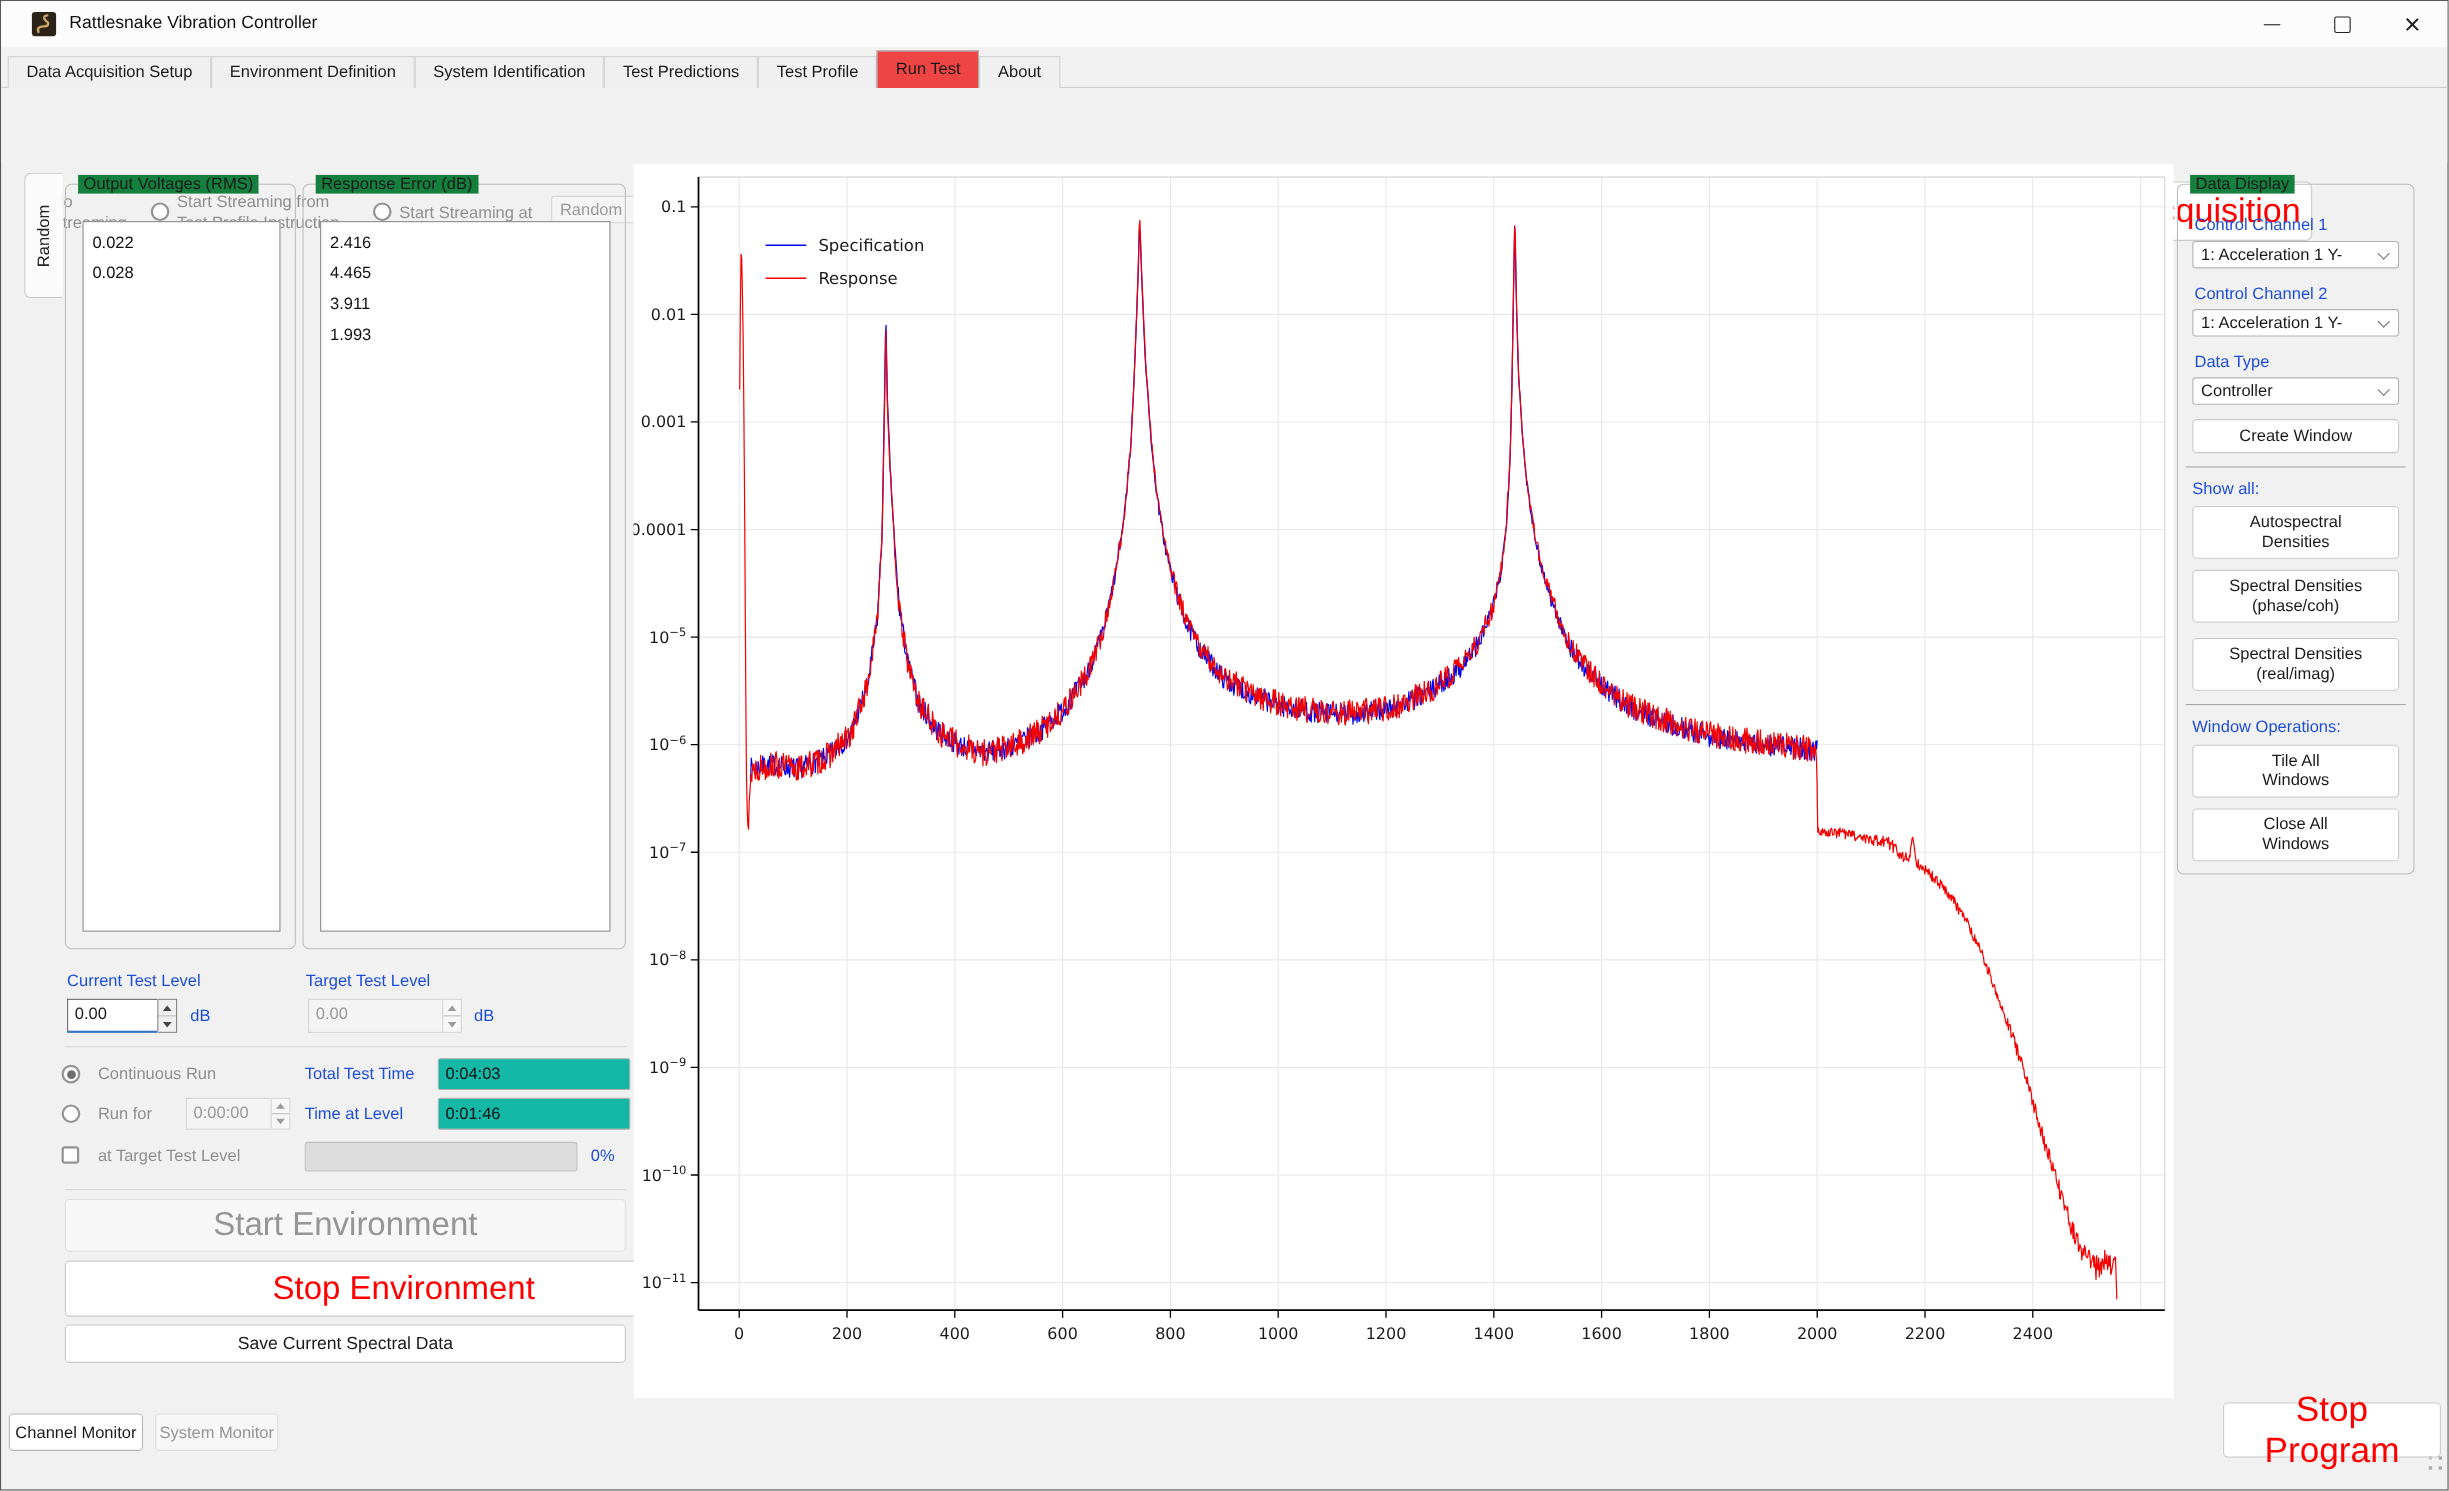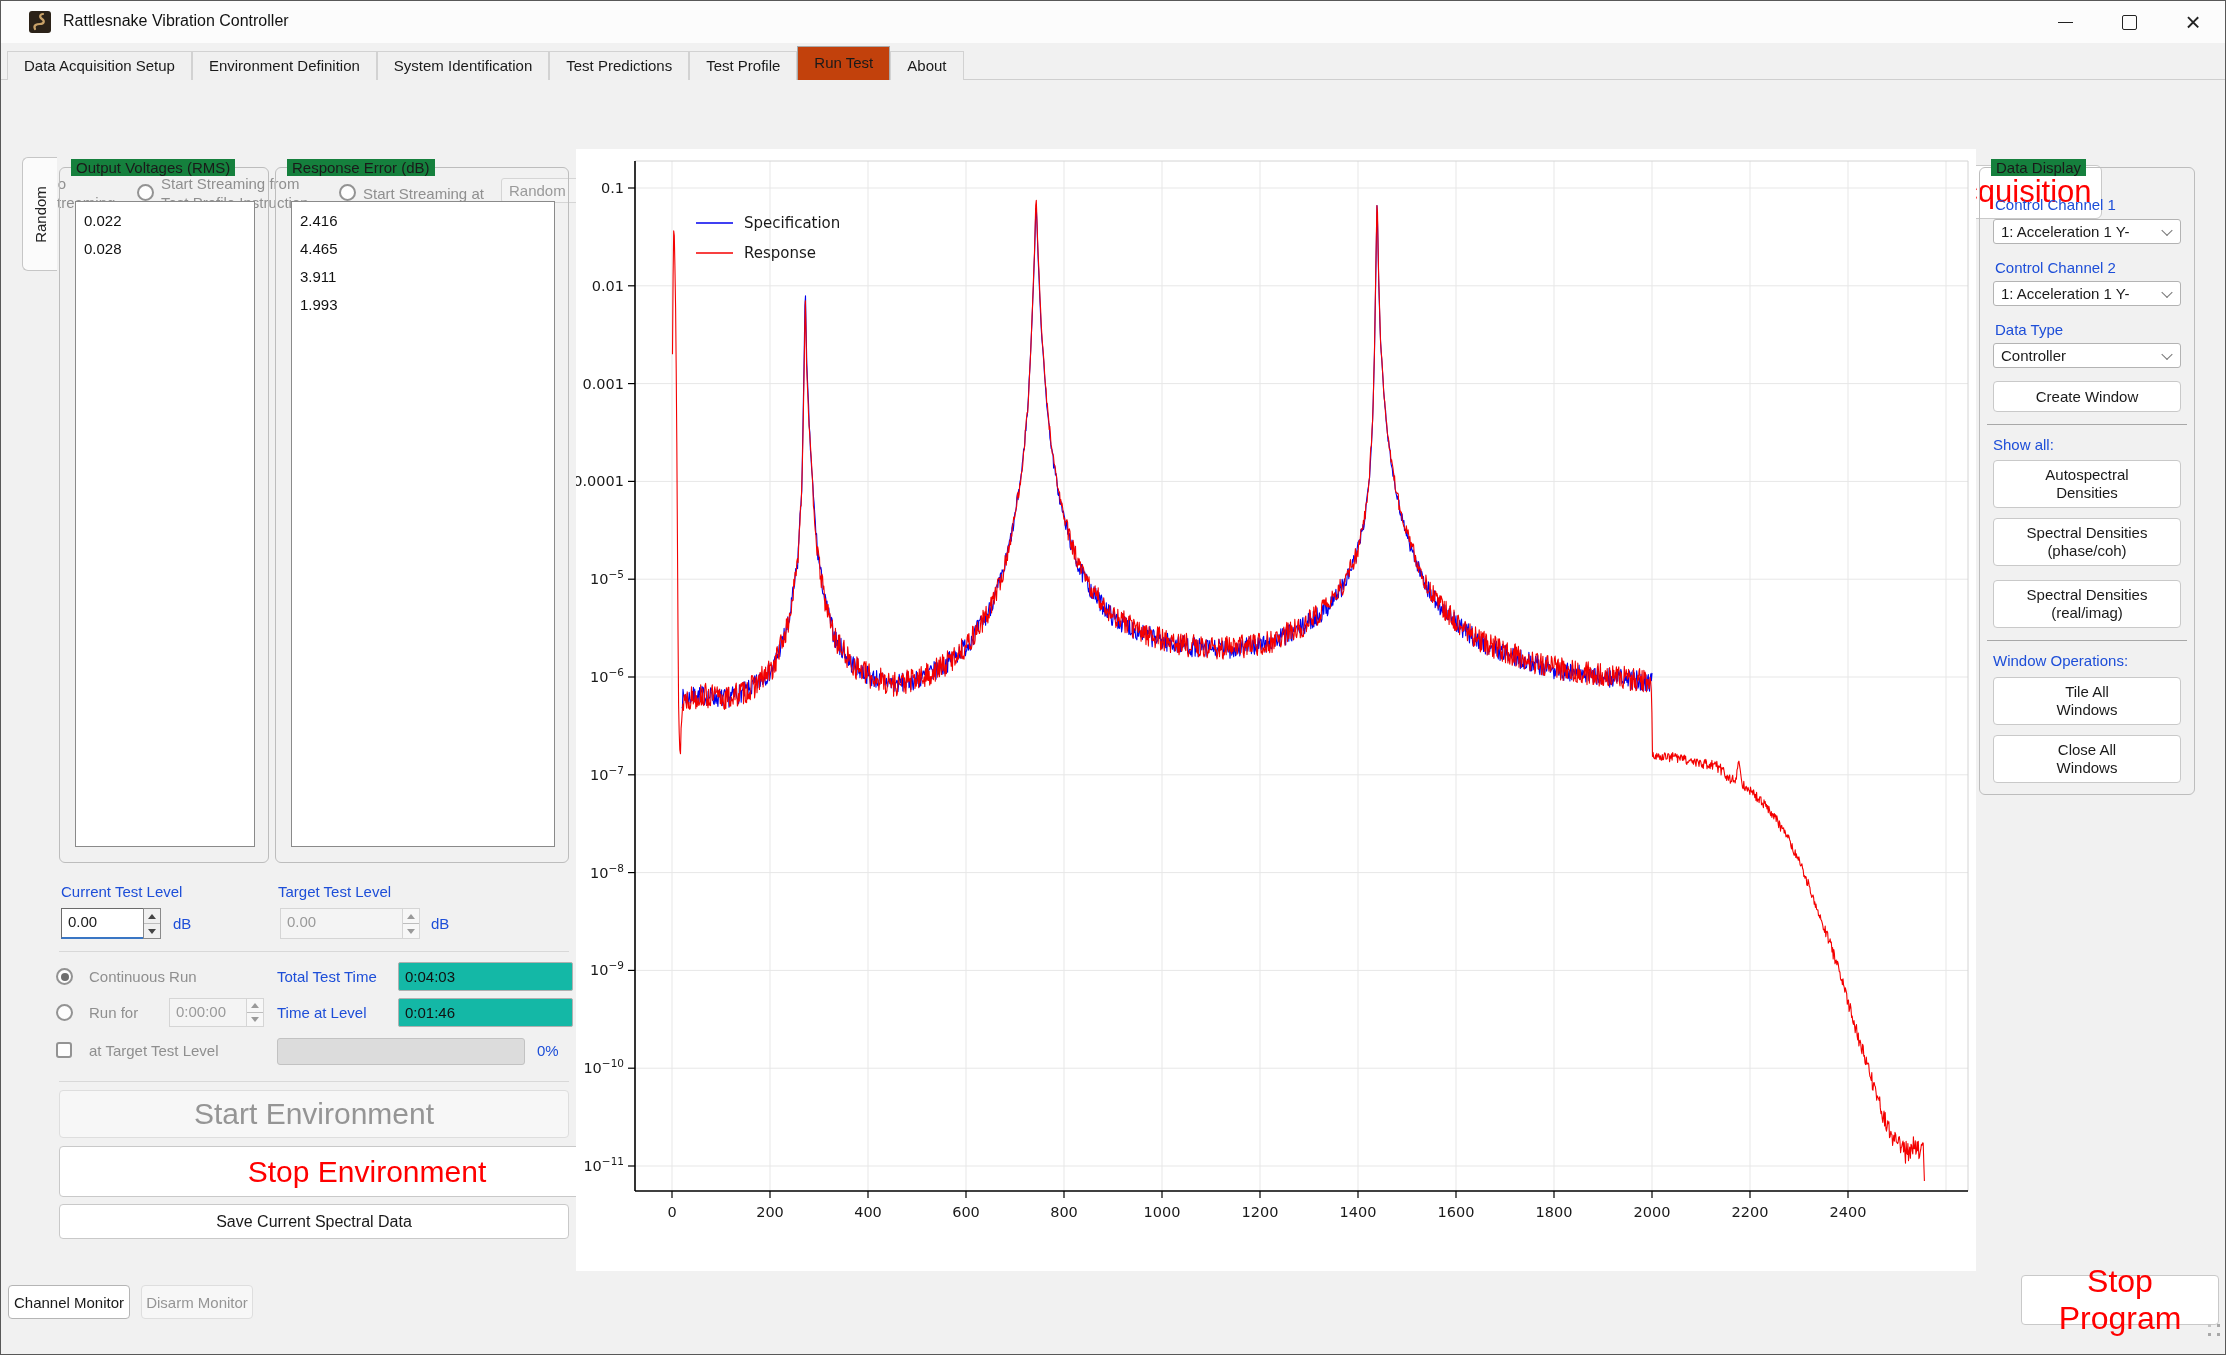--- a/index.html
+++ b/index.html
@@ -10,21 +10,21 @@
   .appicon{position:absolute;left:28px;top:10px;width:22px;height:22px;background:#2b2218;border-radius:3px;}
   .apptitle{position:absolute;left:62px;top:11px;font-size:16px;color:#111;}
   .winbtn{position:absolute;top:0;width:64px;height:42px;display:flex;align-items:center;justify-content:center;color:#222;}
   .minglyph{width:15px;height:0;border-top:1.4px solid #222;}
   .maxglyph{width:13px;height:13px;border:1.4px solid #222;border-radius:2px;}
   .closeglyph{font-size:26px;font-weight:300;line-height:20px;}
   
   .tabbar{position:absolute;left:0;top:42px;width:100%;height:36px;background:#f1f1f1;border-bottom:1px solid #cfcfcf;}
   .tab{position:relative;display:inline-block;margin-top:7px;padding:0 16px;height:28px;line-height:28px;
        font-size:15px;background:#f0f0f0;border:1px solid #d2d2d2;border-bottom:none;color:#1a1a1a;vertical-align:bottom;}
-  .tab.active{margin-top:3px;height:33px;line-height:31px;background:#c2410c;border-color:#ababab;z-index:2;}
+  .tab.active{margin-top:3px;height:33px;line-height:31px;background:#ef4444;border-color:#ababab;z-index:2;}
   
   .toolbar{position:absolute;left:0;top:79px;width:100%;height:67px;background:#f1f1f1;}
   .radio{position:absolute;width:17px;height:17px;border:2px solid #939393;border-radius:50%;background:#fdfdfd;box-sizing:border-box;}
   .radio.sel::after{content:"";position:absolute;left:2.5px;top:2.5px;width:8px;height:8px;border-radius:50%;background:#6e6e6e;}
   .rlabel{position:absolute;font-size:15px;line-height:19px;color:#8f8f8f;white-space:pre-line;}
   .blabel{position:absolute;font-size:15px;font-weight:600;color:#000;}
   .combo{position:absolute;box-sizing:border-box;background:#fff;border:1px solid #b3b3b3;border-radius:3px;
          font-size:15px;padding:3px 22px 3px 7px;white-space:nowrap;overflow:hidden;}
   .combo.dis{background:#f4f4f4;color:#9a9a9a;border-color:#d5d5d5;}
   .chev{position:absolute;right:9px;top:50%;width:7px;height:7px;border-right:1.6px solid #777;border-bottom:1.6px solid #777;
@@ -324,16 +324,16 @@
 (real/imag)</div>
     <div class="sep" style="left:7px;top:472px;width:200px;border-top-color:#a8a8a8;"></div>
     <div class="flabel" style="left:13px;top:484px;">Window Operations:</div>
     <div class="btn" style="left:13px;top:509px;width:188px;height:48px;line-height:18px;">Tile All
 Windows</div>
     <div class="btn" style="left:13px;top:567px;width:188px;height:48px;line-height:18px;">Close All
 Windows</div>
   </div>
 
   <div class="btn" style="left:7px;top:1284px;width:122px;height:34px;border-color:#b5b5b5;">Channel Monitor</div>
-  <div class="btn dis" style="left:140px;top:1284px;width:112px;height:34px;">Disarm Monitor</div>
+  <div class="btn dis" style="left:140px;top:1284px;width:112px;height:34px;">System Monitor</div>
   <div class="btn redtxt" style="left:2020px;top:1274px;width:198px;height:50px;font-size:32px;">Stop Program</div>
   <div class="grip"></div>
 </div>
 
 </body></html>

